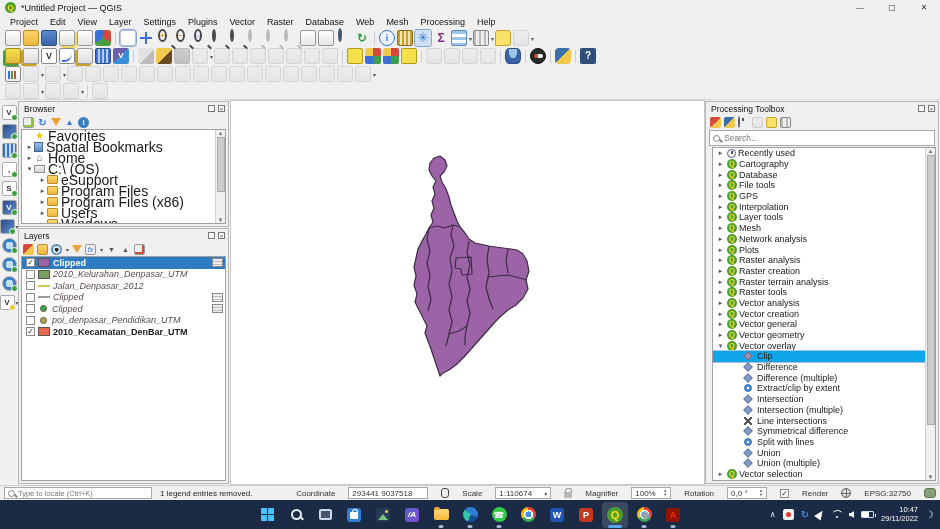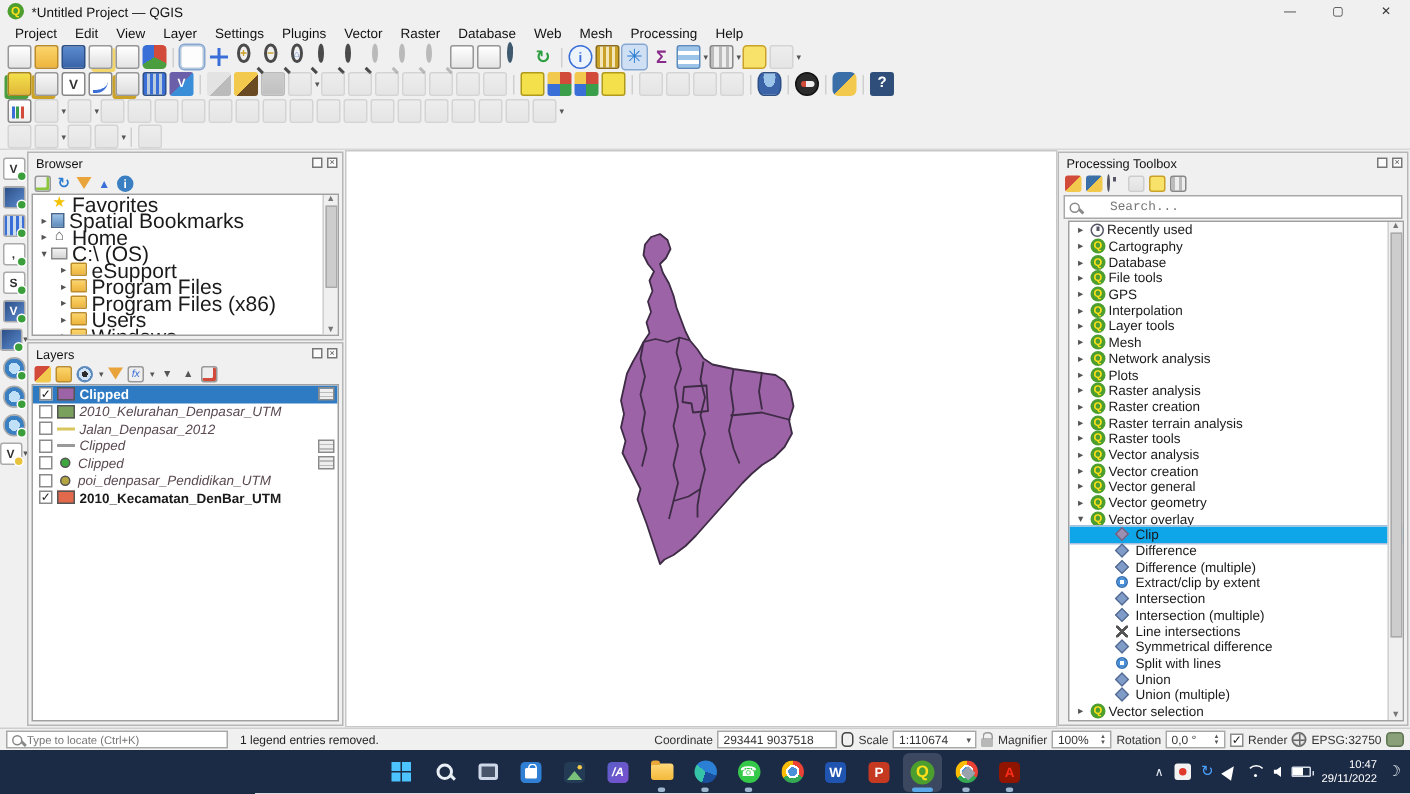--- a/index.html
+++ b/index.html
@@ -124,42 +124,42 @@
 
   
   .canvas { width:475px; flex:none; background:#fff; border:1px solid #c8c8c8; position:relative; }
 
   
   .proccol { flex:1; padding:1px 1px 1px 0; }
   .procpanel { height:100%; }
   .searchrow { height:16px; display:flex; align-items:center; margin:1px 3px; border:1px solid #a8a8a8; background:#fff; padding:0 3px; }
   .magi { width:7px; height:7px; border:1.5px solid #888; border-radius:50%; position:relative; flex:none; }
   .magi::after { content:""; position:absolute; width:4px; height:1.5px; background:#888; right:-4px; bottom:-1px; transform:rotate(45deg); }
-  .searchrow input { border:none; outline:none; flex:1; font-size:8.5px; margin-left:20px; font-family:Liberation Mono, monospace; color:#333; background:transparent; }
+  .searchrow input { border:none; outline:none; flex:1; font-size:8.5px; margin-left:4px; font-family:Liberation Sans, sans-serif; color:#333; background:transparent; }
   .prow { display:flex; align-items:center; height:10.7px; padding-left:3px; white-space:nowrap; }
   .plabel { margin-left:2px; font-size:9px; }
   .qb { width:10px; height:10px; border-radius:50%; background:#4c9e2f; color:#ffe01a; font-size:7.5px; font-weight:bold; line-height:10px; text-align:center; margin-left:2px; flex:none; }
   .clockb { width:9px; height:9px; border-radius:50%; border:1.5px solid #556; position:relative; margin-left:2px; flex:none; }
   .clockb::after { content:""; position:absolute; left:3px; top:1px; width:1.5px; height:3.5px; background:#556; }
   .prow.child { padding-left:30px; }
   .alg { width:8px; height:8px; margin:0 3px 0 1px; flex:none; }
   .alg.d { transform:rotate(45deg) scale(.85); background:#7f9cc9; border:1px solid #53688f; }
   .alg.purple { background:#9a8fb0; border-color:#6a5f80; }
   .alg.gear { border-radius:50%; background:radial-gradient(circle,#fff 0 1.5px,#4a90d9 1.5px); border:1px solid #2f6cb0; }
   .alg.x { background:linear-gradient(45deg,transparent 40%,#555 40% 60%,transparent 60%), linear-gradient(-45deg,transparent 40%,#555 40% 60%,transparent 60%); }
   .prow.selitem { background:#0ea5e9; outline:1px solid #a8c0de; }
   .vscroll { position:absolute; right:0; top:0; bottom:0; width:10px; background:#f0f0f0; border-left:1px solid #d0d0d0; display:flex; flex-direction:column; align-items:center; font-size:6px; color:#777; }
   .vthumb { width:8px; background:#cdcdcd; border:1px solid #aaa; margin-top:1px; }
 
   
   .statusbar { position:absolute; left:0; top:485px; width:940px; height:15px; background:#f0f0f0; border-top:1px solid #cfcfcf; display:flex; align-items:center; font-size:8px; color:#333; padding:0 4px; }
   .locwrap { display:flex; align-items:center; border:1px solid #a8a8a8; background:#fff; height:12px; width:148px; padding:0 3px; }
   .locwrap input { border:none; outline:none; width:128px; font-size:7.5px; margin-left:3px; font-family:"Liberation Sans",sans-serif; color:#555; background:transparent; }
   .sb-msg { margin-left:8px; font-size:8px; color:#222; }
-  .sb-right { margin-left:auto; display:flex; align-items:center; gap:3px; }
+  .sb-right { margin-left:auto; display:flex; align-items:center; gap:13px; }
   .sb-box { border:1px solid #a8a8a8; background:#fff; height:12px; display:flex; align-items:center; padding:0 3px; font-size:8px; }
   .spincol { display:flex; flex-direction:column; font-size:4px; line-height:4px; color:#555; margin-left:2px; }
   .sb-lock { width:8px; height:6px; background:#b8b8b8; border-radius:1px; position:relative; margin-top:4px; }
   .sb-lock::before { content:""; position:absolute; top:-4px; left:1px; width:5px; height:4px; border:1.5px solid #9a9a9a; border-bottom:none; border-radius:3px 3px 0 0; }
   .sb-mouse { width:8px; height:10px; border:1.5px solid #444; border-radius:3px; position:relative; }
   .sb-globe { width:10px; height:10px; border-radius:50%; border:1px solid #666; background:linear-gradient(#0000,#0000), radial-gradient(circle,#e8e8e8 0 60%,#bbb 61%); position:relative; }
   .sb-globe::after { content:""; position:absolute; inset:0; border-radius:50%; background:linear-gradient(#666,#666) center/100% 1px no-repeat, linear-gradient(#666,#666) center/1px 100% no-repeat; }
   .sb-bubble { width:12px; height:10px; border-radius:3px; background:#8aa07a; border:1px solid #5f7552; }
   .sb-check { width:9px; height:9px; border:1px solid #8a8a8a; background:#fff; font-size:8px; line-height:8px; text-align:center; color:#222; }
 

